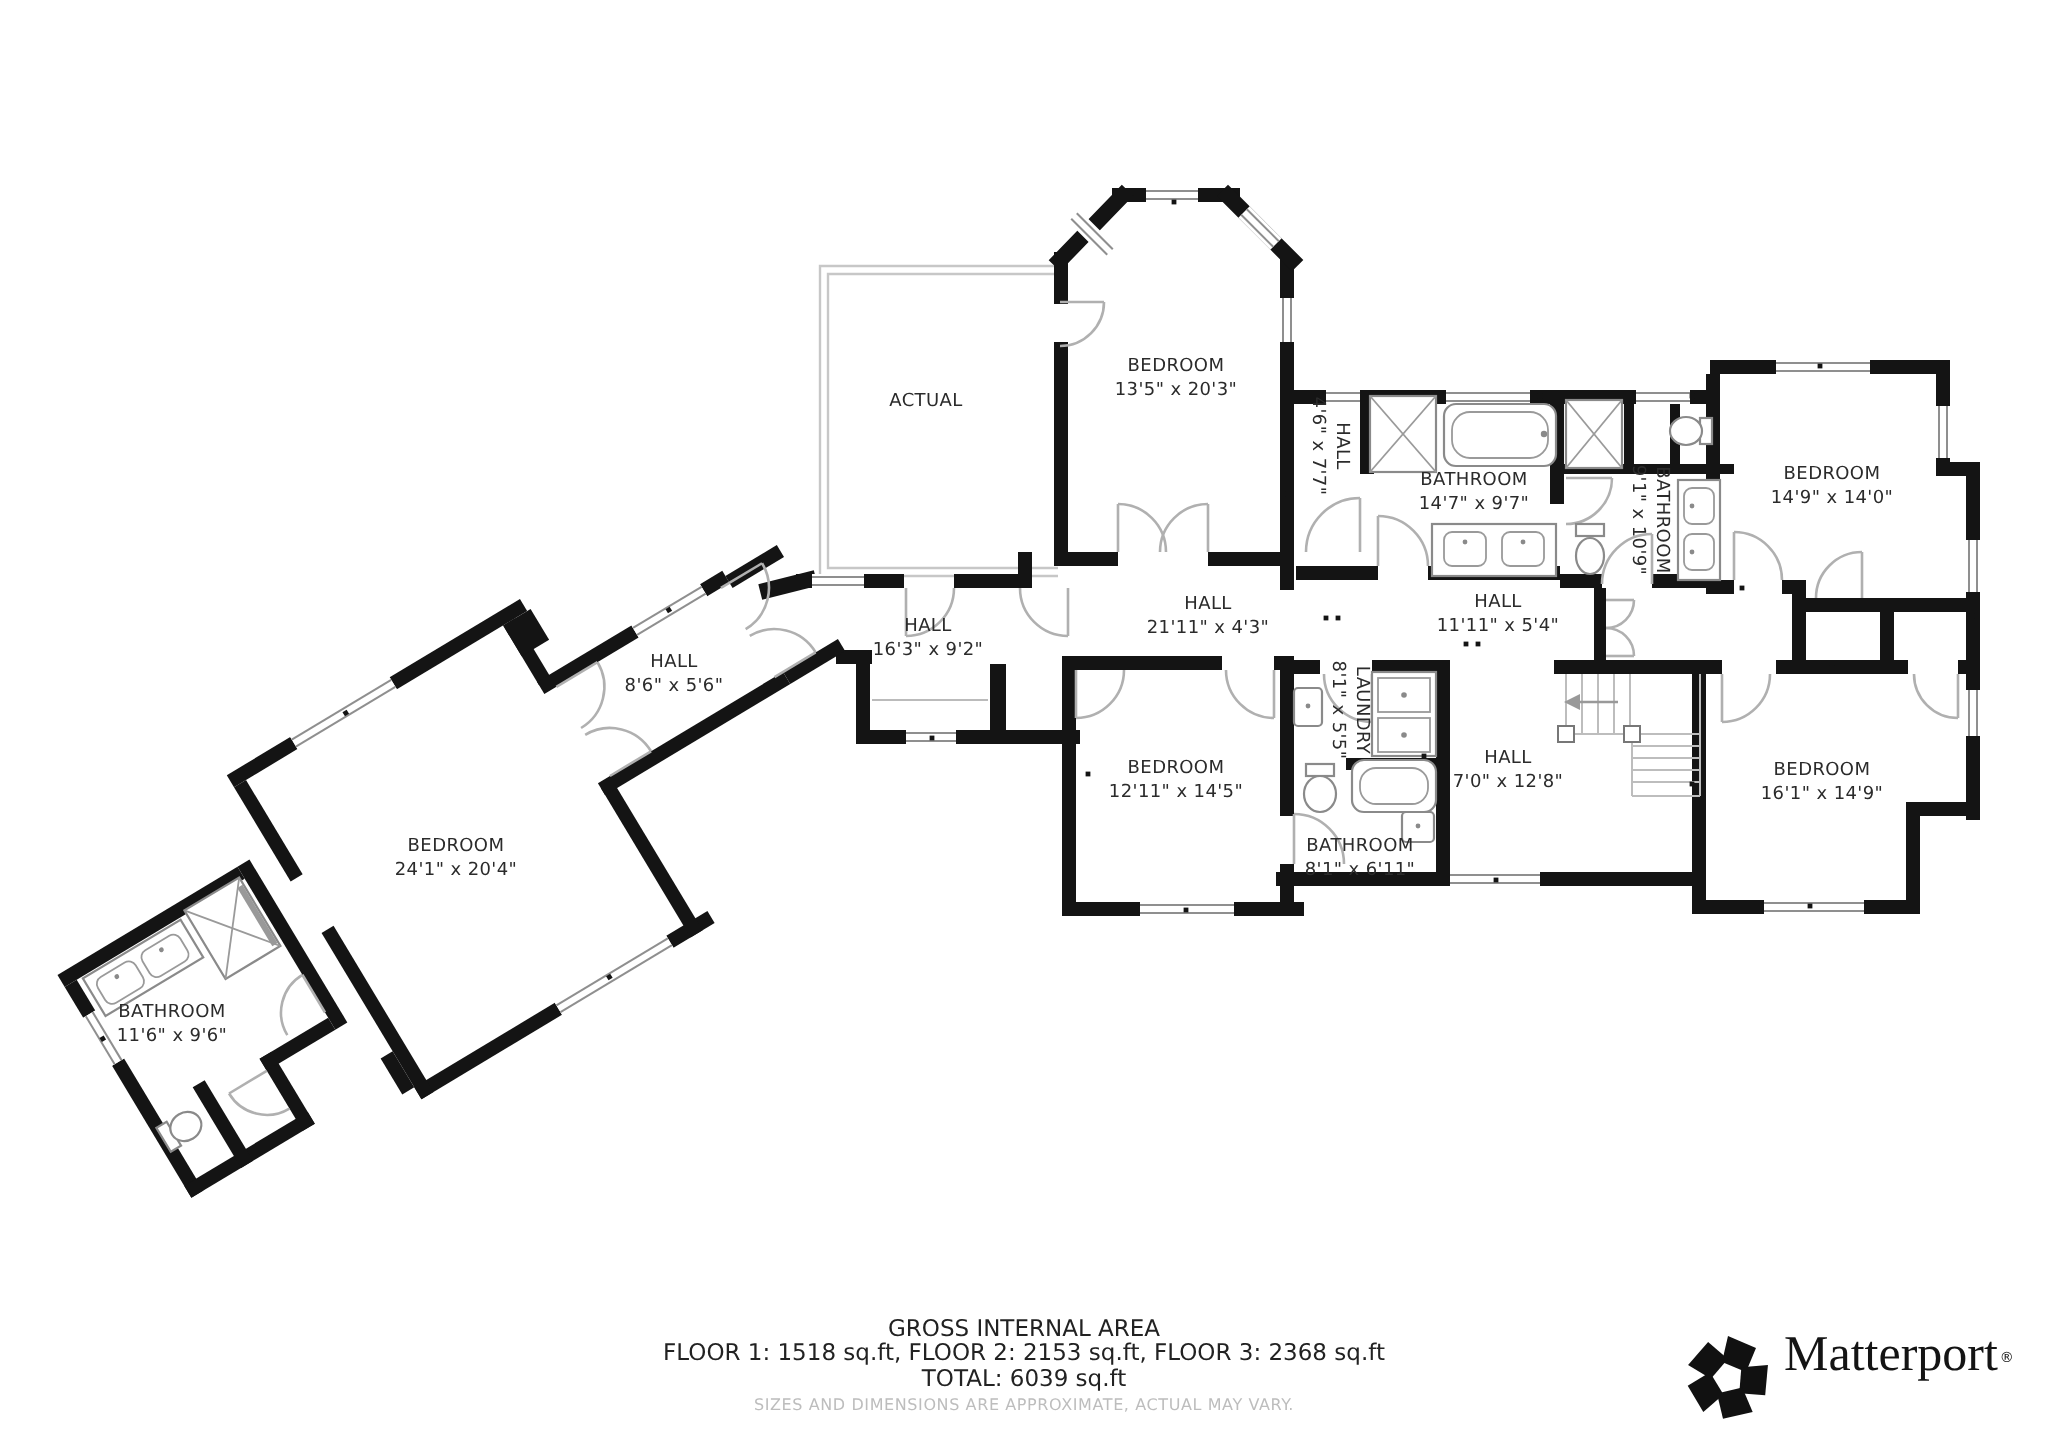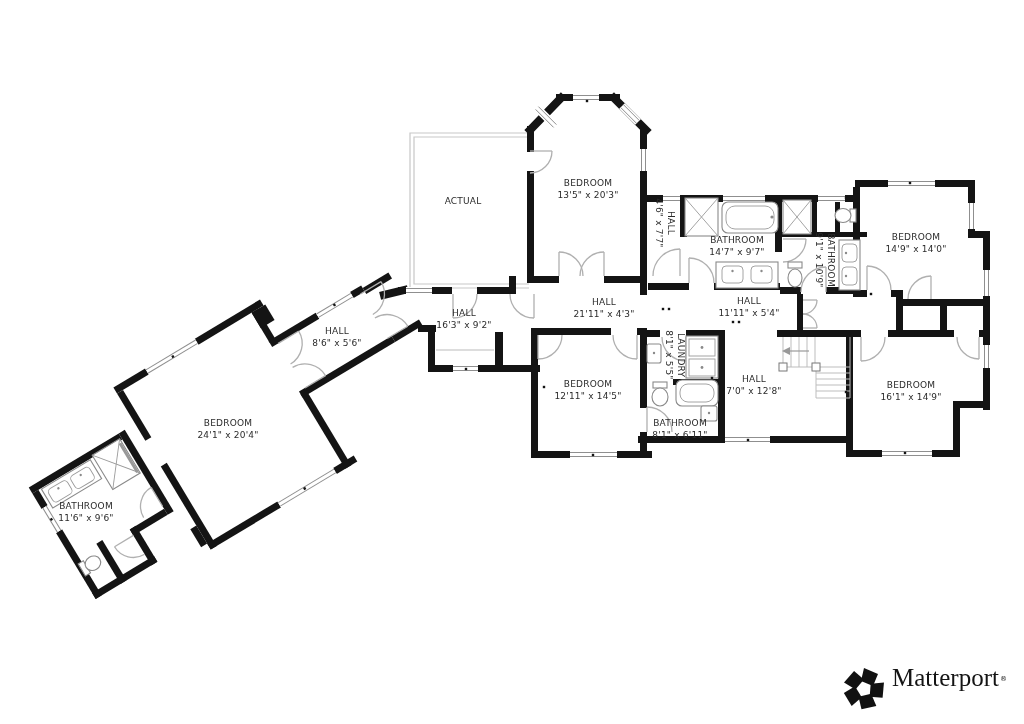--- a/index.html
+++ b/index.html
@@ -565,20 +565,26 @@
   </div>
   <div class="room-label" style="left:228px;top:430px">
     <span class="rn">BEDROOM</span>
       <span class="rd">24'1" x 20'4"</span>
   </div>
   <div class="room-label" style="left:86px;top:513px">
     <span class="rn">BATHROOM</span>
       <span class="rd">11'6" x 9'6"</span>
   </div>
 
+  <div class="footer">
+    <div>GROSS INTERNAL AREA</div>
+    <div>FLOOR 1: 1518 sq.ft, FLOOR 2: 2153 sq.ft, FLOOR 3: 2368 sq.ft</div>
+    <div>TOTAL: 6039 sq.ft</div>
+    <div class="disclaimer">SIZES AND DIMENSIONS ARE APPROXIMATE, ACTUAL MAY VARY.</div>
+  </div>
 
   <div class="floor-tag">FLOOR 3</div>
 
   <div class="brand">
     <span style="width:46px"></span>
     <span class="word">Matterport</span>
       <span class="reg">®</span>
   </div>
 
 </div>

